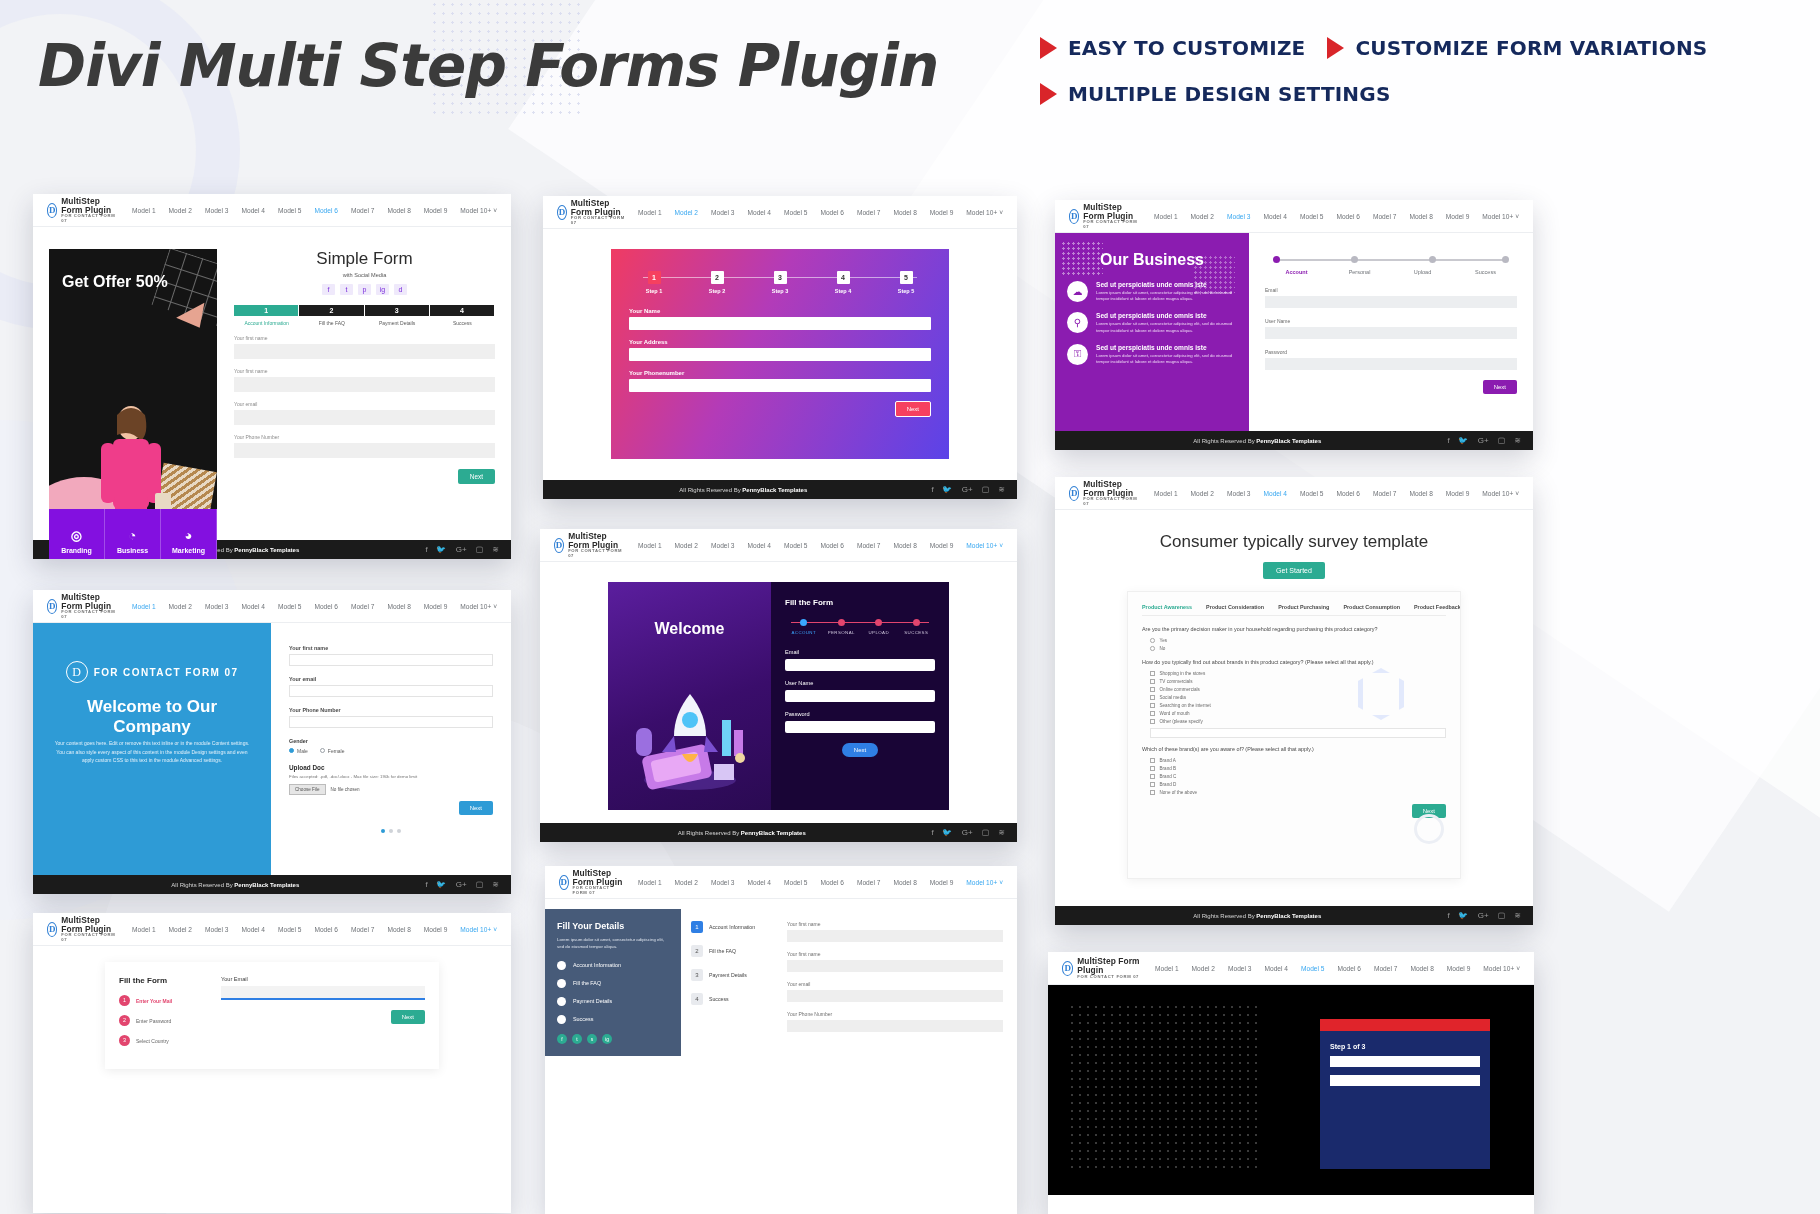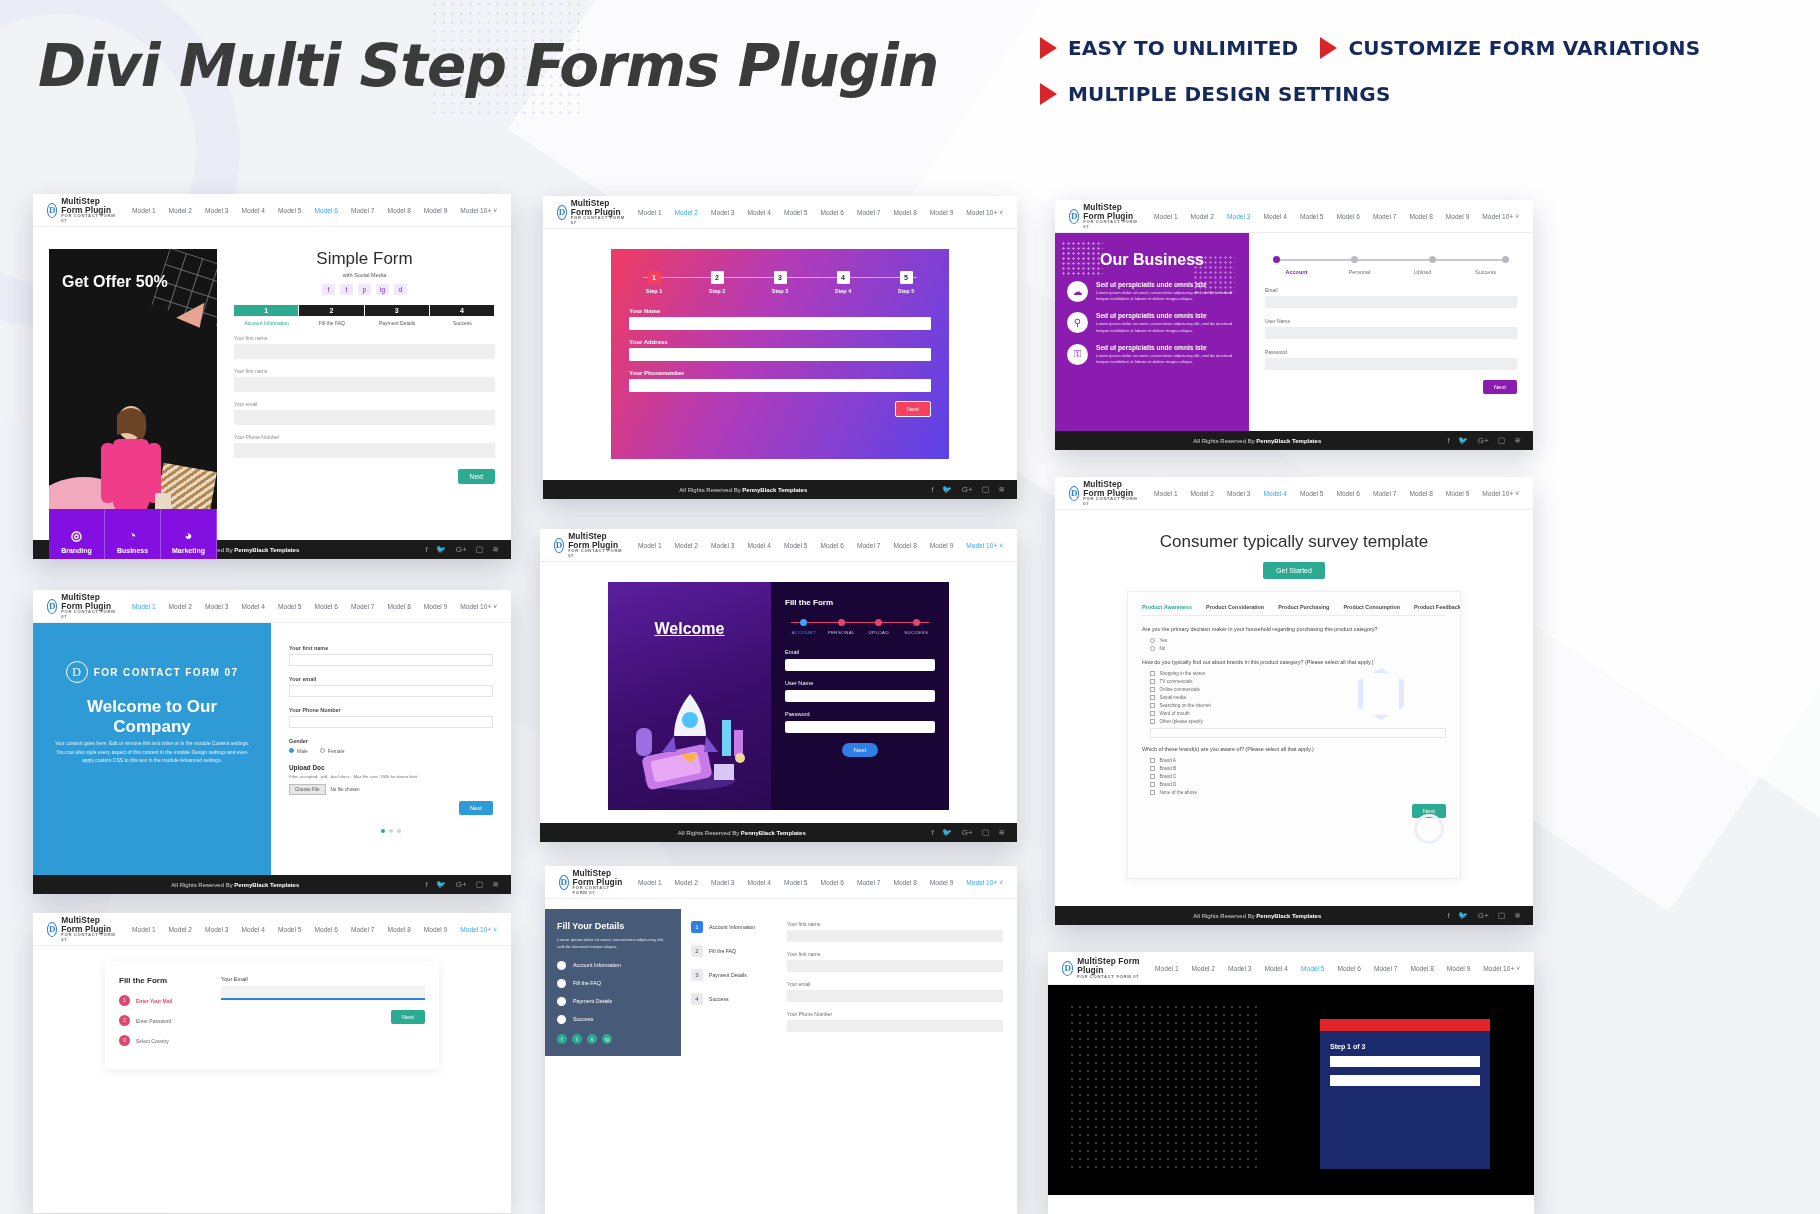--- a/index.html
+++ b/index.html
@@ -277,21 +277,21 @@
   .pager i.on { background: #2e9bd6; }
 
   
   #card5 { left: 540px; top: 529px; width: 477px; height: 313px; }
   #card5 .body { padding: 20px 68px; height: 261px; }
   .darkwrap { display: flex; height: 228px; }
   .darkleft {
     flex: 1; background: linear-gradient(160deg,#5b1e9e 0%, #3a0d6b 55%, #2a0a52 100%);
     position: relative; display: flex; align-items: flex-start; justify-content: center; padding-top: 38px;
   }
-  .darkleft .wel { color: #fff; font-size: 16px; font-weight: bold; text-decoration: underline; }
+  .darkleft .wel { color: #fff; font-size: 16px; font-weight: bold; }
   .rocket {
     position: absolute; left: 50%; transform: translateX(-50%); bottom: 18px;
     width: 120px; height: 120px;
   }
   .darkright {
     width: 178px; background: #190536; padding: 16px 14px; color: #fff;
   }
   .darkright h4 { font-size: 8px; margin-bottom: 12px; font-weight: bold; }
   .dsteps { display: flex; justify-content: space-between; position: relative; margin-bottom: 14px; }
   .dsteps::before { content: ""; position: absolute; left: 6px; right: 6px; top: 3px; height: 1px; background: #e2456e; }
@@ -426,21 +426,21 @@
 <div class="page">
 
   <div class="hero-title">
     <span>Divi Multi Step Forms Plugin</span>
   </div>
 
   <div class="features">
     <div class="feat-row">
       <div class="feat">
         <span class="tri"></span>
-        <span class="ftxt">EASY TO UNLIMITED</span>
+        <span class="ftxt">EASY TO CUSTOMIZE</span>
       </div>
       <div class="feat">
         <span class="tri"></span>
         <span class="ftxt">CUSTOMIZE FORM VARIATIONS</span>
       </div>
     </div>
     <div class="feat-row">
       <div class="feat">
         <span class="tri"></span>
         <span class="ftxt">MULTIPLE DESIGN SETTINGS</span>

